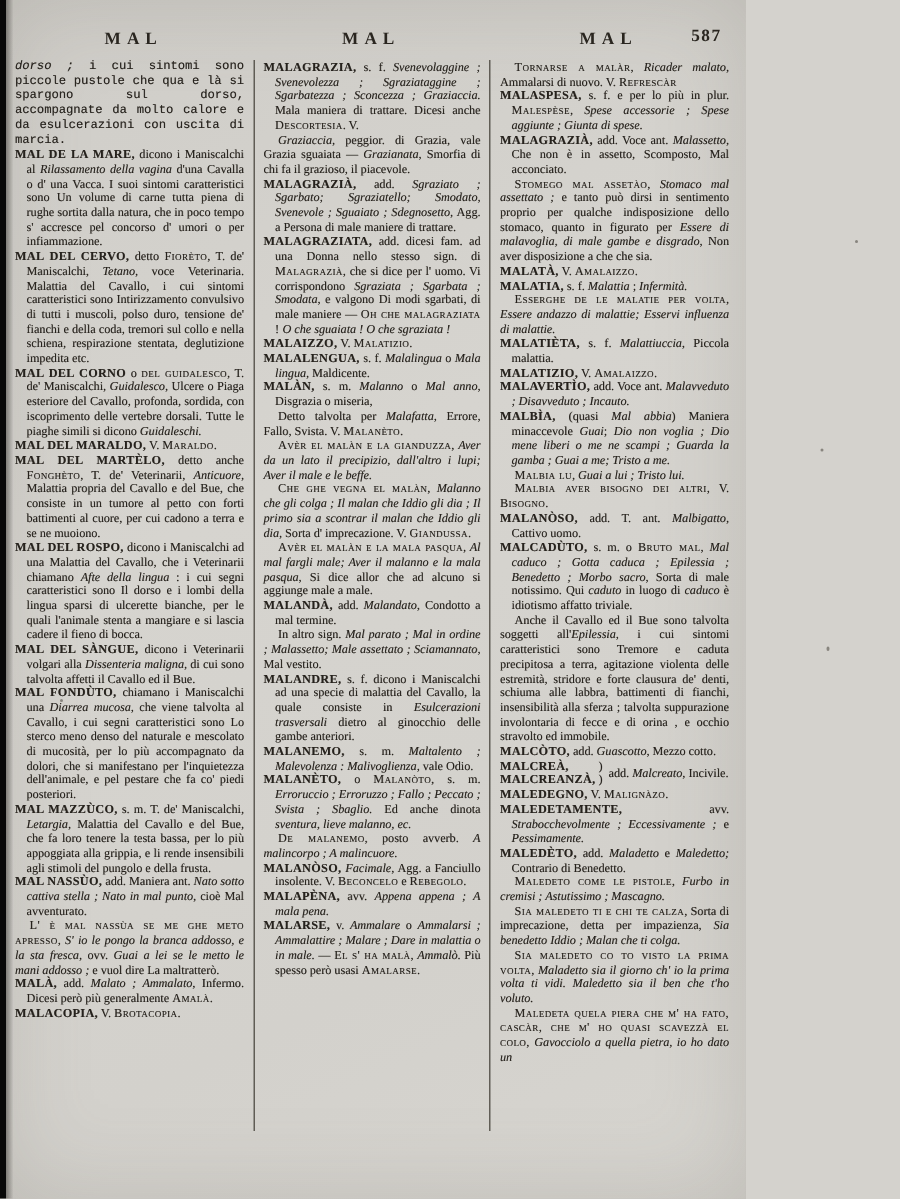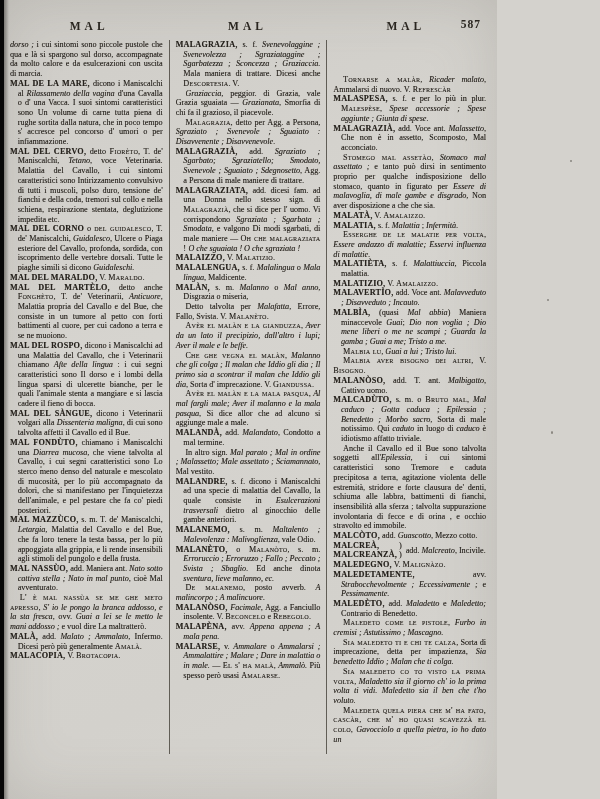--- a/index.html
+++ b/index.html
@@ -40,29 +40,29 @@
     position: absolute; top: 40px; left: 10px; right: 11px; height: 714px;
     display: grid; grid-template-columns: 1fr 1fr 1fr; column-gap: 0;
     overflow: hidden;
   }
   .col { overflow: hidden; padding: 0 6px 0 0; }
   .col.mid {
     border-left: 1px solid rgba(58,53,46,0.75);
     border-right: 1px solid rgba(58,53,46,0.75);
     padding: 0 6px;
   }
-  .col:last-child { padding: 0 0 0 6px; margin-top: 35px; }
+  .col:last-child { padding: 0 0 0 6px; }
   .para {
     margin: 0; font-size: 8.1px; line-height: 9.7px;
     text-align: justify; color: #26221d;
     text-shadow: 0.2px 0.2px 0.35px rgba(45,40,33,0.45);
   }
   .para.entry { padding-left: 0.95em; text-indent: -0.95em; }
   .para.sub   { text-indent: 1.2em; }
-  .para.cont  { text-indent: 0; }
+  .para.cont  { text-indent: 0; font-family: Liberation Mono, monospace; }
   .b  { font-weight: bold; letter-spacing: 0.25px; }
   .i  { font-style: italic; }
   .sc { font-variant: small-caps; letter-spacing: 0.3px; }
   .n  {}
   
   .para.brace { display: flex; align-items: center; text-align: left; }
   .brace-left { flex: 0 0 auto; }
   .brace-glyphs { flex: 0 0 auto; margin: 0 4px 0 2px; }
   .brace-tail { flex: 1 1 auto; }
   
@@ -99,21 +99,20 @@
         <p class="para entry"><span class="b">MAL FONDÙTO,</span><span class="n"> chiamano i Maniscalchi una </span><span class="i">Diarrea mucosa</span><span class="n">, che viene talvolta al Cavallo, i cui segni caratteristici sono Lo sterco meno denso del naturale e mescolato di mucosità, per lo più accompagnato da dolori, che si manifestano per l'inquietezza dell'animale, e pel pestare che fa co' piedi posteriori.</span></p>
         <p class="para entry"><span class="b">MAL MAZZÙCO,</span><span class="n"> s. m. T. de' Maniscalchi, </span><span class="i">Letargia</span><span class="n">, Malattia del Cavallo e del Bue, che fa loro tenere la testa bassa, per lo più appoggiata alla grippia, e li rende insensibili agli stimoli del pungolo e della frusta.</span></p>
         <p class="para entry"><span class="b">MAL NASSÙO,</span><span class="n"> add. Maniera ant. </span><span class="i">Nato sotto cattiva stella ; Nato in mal punto</span><span class="n">, cioè Mal avventurato.</span></p>
         <p class="para sub"><span class="sc">L' è mal nassùa se me ghe meto apresso</span><span class="n">, </span><span class="i">S' io le pongo la branca addosso, e la sta fresca</span><span class="n">, ovv. </span><span class="i">Guai a lei se le metto le mani addosso ;</span><span class="n"> e vuol dire La maltratterò.</span></p>
         <p class="para entry"><span class="b">MALÀ,</span><span class="n"> add. </span><span class="i">Malato ; Ammalato</span><span class="n">, Infermo. Dicesi però più generalmente </span><span class="sc">Amalà</span><span class="n">.</span></p>
         <p class="para entry"><span class="b">MALACOPIA,</span><span class="n"> V. </span><span class="sc">Brotacopia</span><span class="n">.</span></p>
       </div>
     <div class="col mid">
         <p class="para entry"><span class="b">MALAGRAZIA,</span><span class="n"> s. f. </span><span class="i">Svenevolaggine ; Svenevolezza ; Sgraziataggine ; Sgarbatezza ; Sconcezza ; Graziaccia.</span><span class="n"> Mala maniera di trattare. Dicesi anche </span><span class="sc">Descortesia</span><span class="n">. V.</span></p>
         <p class="para sub"><span class="i">Graziaccia</span><span class="n">, peggior. di Grazia, vale Grazia sguaiata — </span><span class="i">Grazianata</span><span class="n">, Smorfia di chi fa il grazioso, il piacevole.</span></p>
-        <p class="para sub"><span class="sc">Malagrazia</span><span class="n">, detto per Agg. a Persona, </span><span class="i">Sgraziato ; Svenevole ; Sguaiato : Disavvenente ; Disavvenevole.</span></p>
         <p class="para entry"><span class="b">MALAGRAZIÀ,</span><span class="n"> add. </span><span class="i">Sgraziato ; Sgarbato; Sgraziatello; Smodato, Svenevole ; Sguaiato ; Sdegnosetto</span><span class="n">, Agg. a Persona di male maniere di trattare.</span></p>
         <p class="para entry"><span class="b">MALAGRAZIATA,</span><span class="n"> add. dicesi fam. ad una Donna nello stesso sign. di </span><span class="sc">Malagrazià</span><span class="n">, che si dice per l' uomo. Vi corrispondono </span><span class="i">Sgraziata ; Sgarbata ; Smodata</span><span class="n">, e valgono Di modi sgarbati, di male maniere — </span><span class="sc">Oh che malagraziata !</span><span class="n"> </span><span class="i">O che sguaiata ! O che sgraziata !</span></p>
         <p class="para entry"><span class="b">MALAIZZO,</span><span class="n"> V. </span><span class="sc">Malatizio</span><span class="n">.</span></p>
         <p class="para entry"><span class="b">MALALENGUA,</span><span class="n"> s. f. </span><span class="i">Malalingua</span><span class="n"> o </span><span class="i">Mala lingua</span><span class="n">, Maldicente.</span></p>
         <p class="para entry"><span class="b">MALÀN,</span><span class="n"> s. m. </span><span class="i">Malanno</span><span class="n"> o </span><span class="i">Mal anno</span><span class="n">, Disgrazia o miseria,</span></p>
         <p class="para sub"><span class="n">Detto talvolta per </span><span class="i">Malafatta</span><span class="n">, Errore, Fallo, Svista. V. </span><span class="sc">Malanèto</span><span class="n">.</span></p>
         <p class="para sub"><span class="sc">Avèr el malàn e la gianduzza</span><span class="n">, </span><span class="i">Aver da un lato il precipizio, dall'altro i lupi; Aver il male e le beffe.</span></p>
         <p class="para sub"><span class="sc">Che ghe vegna el malàn</span><span class="n">, </span><span class="i">Malanno che gli colga ; Il malan che Iddio gli dia ; Il primo sia a scontrar il malan che Iddio gli dia</span><span class="n">, Sorta d' imprecazione. V. </span><span class="sc">Giandussa</span><span class="n">.</span></p>
         <p class="para sub"><span class="sc">Avèr el malàn e la mala pasqua</span><span class="n">, </span><span class="i">Al mal fargli male; Aver il malanno e la mala pasqua</span><span class="n">, Si dice allor che ad alcuno si aggiunge male a male.</span></p>
         <p class="para entry"><span class="b">MALANDÀ,</span><span class="n"> add. </span><span class="i">Malandato</span><span class="n">, Condotto a mal termine.</span></p>

